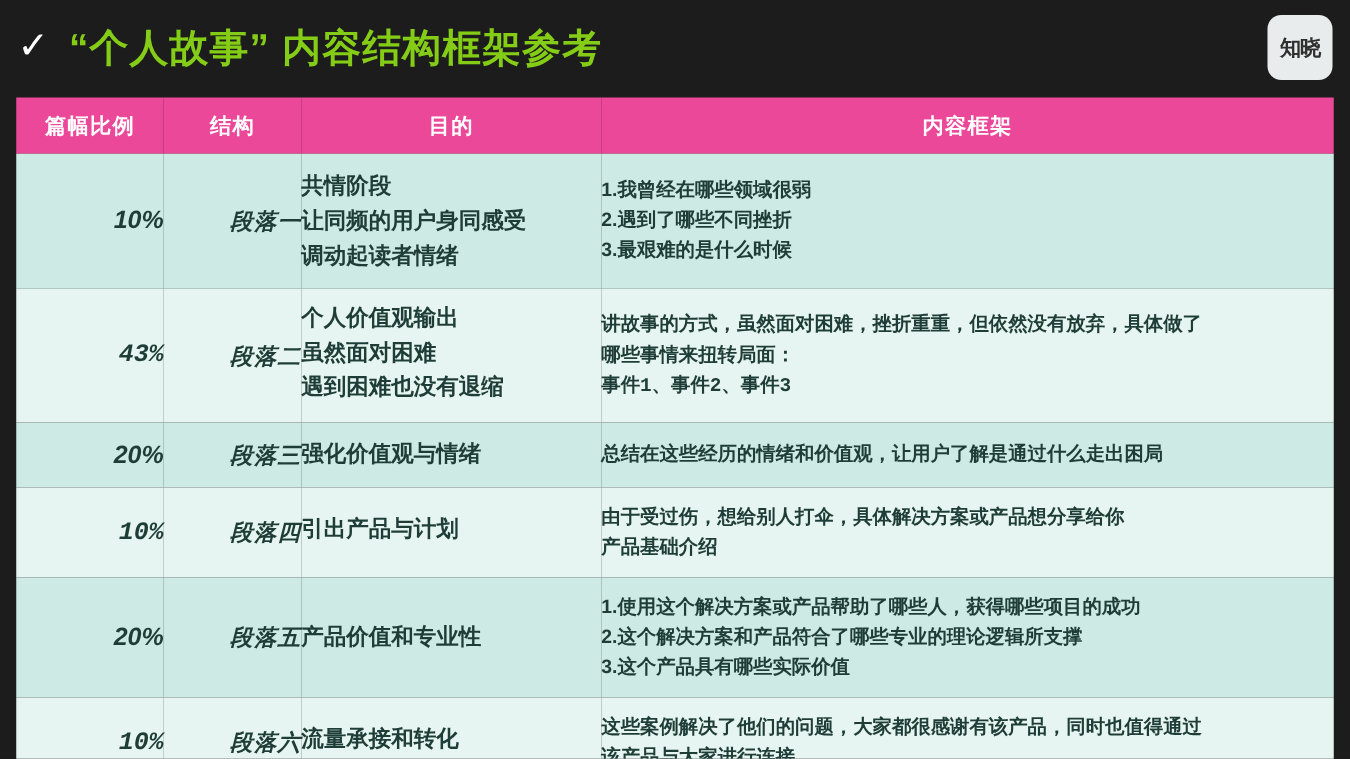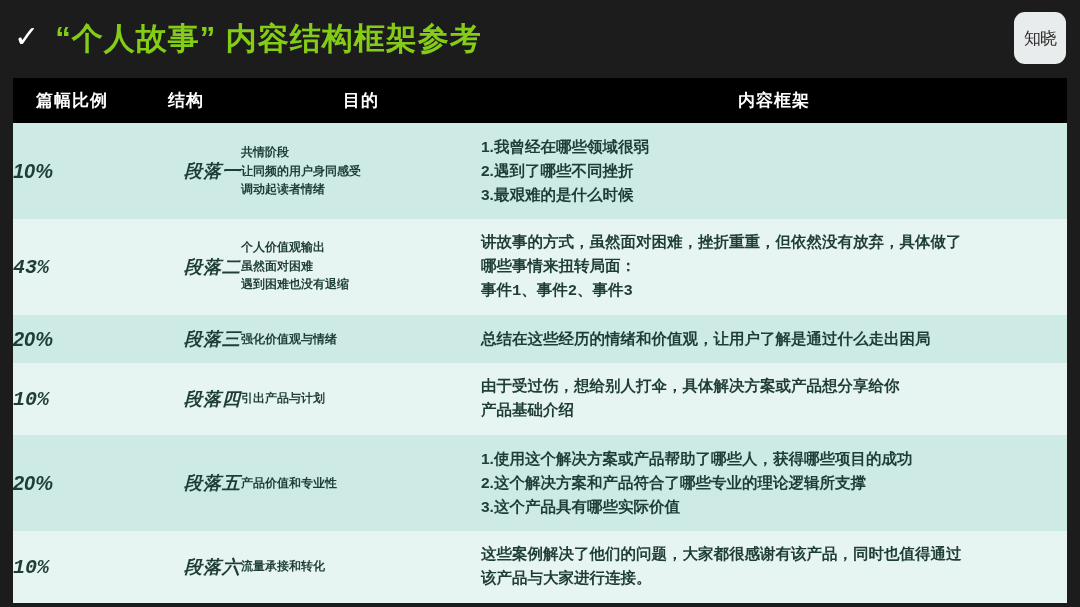--- a/index.html
+++ b/index.html
@@ -52,67 +52,67 @@
     width: 52px;
     height: 52px;
     border-radius: 11px;
     background: #e9ecec;
     display: flex;
     align-items: center;
     justify-content: center;
   }
   .logo-text {
     font-size: 17px;
-    font-weight: normal;
+    font-weight: bold;
     color: #2f2f2f;
     letter-spacing: -1px;
   }
   
   .table {
     width: 1054px;
     margin: 0 13px;
     border-collapse: collapse;
     table-layout: fixed;
   }
   .table th {
-    background: #000000;
+    background: #ec4899;
     color: #ffffff;
     font-size: 17px;
     font-weight: bold;
     padding: 11px 16px;
     text-align: center;
     letter-spacing: 1px;
   }
   .table td {
     vertical-align: middle;
     padding: 12px 0;
     color: #1f3d37;
   }
   .col-ratio   { width: 118px; }
   .col-struct  { width: 110px; }
   .col-purpose { width: 240px; }
   .col-frame   { width: 586px; }
 
   .cell-ratio {
-    text-align: left;
+    text-align: right;
     font-size: 20px;
     font-weight: bold;
     font-style: italic;
     color: #17443c;
   }
   .cell-struct {
     text-align: right;
     font-size: 18px;
     font-weight: bold;
     font-style: italic;
     color: #17443c;
     letter-spacing: 1px;
   }
   .cell-purpose {
-    font-size: 12px;
+    font-size: 18px;
     font-weight: bold;
     color: #17443c;
     line-height: 1.55;
     padding-left: 10px;
     padding-right: 6px;
   }
   .cell-frame {
     font-size: 15.5px;
     font-weight: bold;
     color: #17443c;

